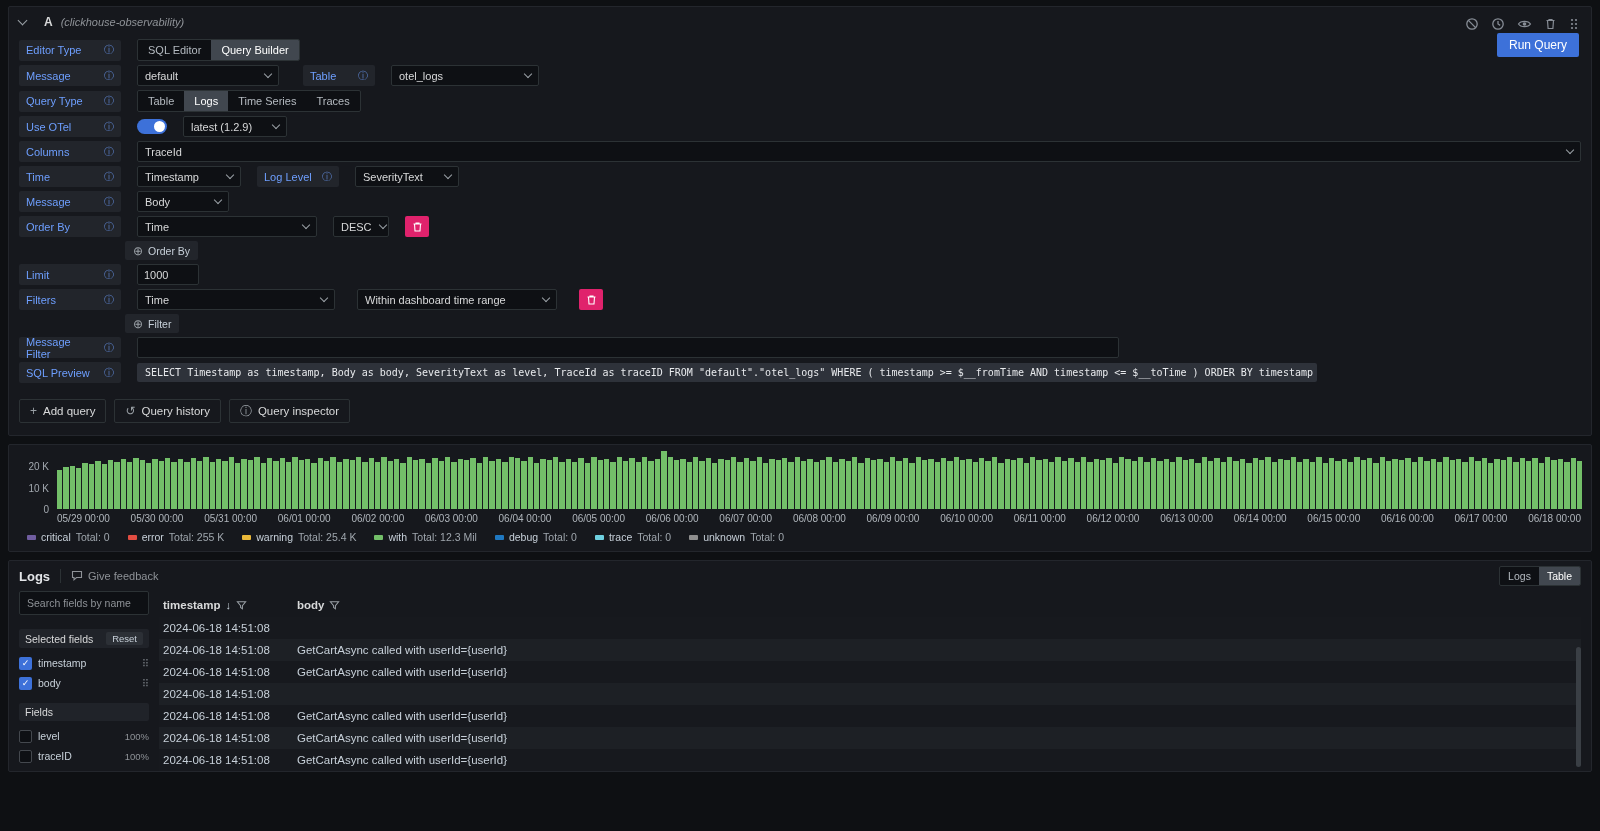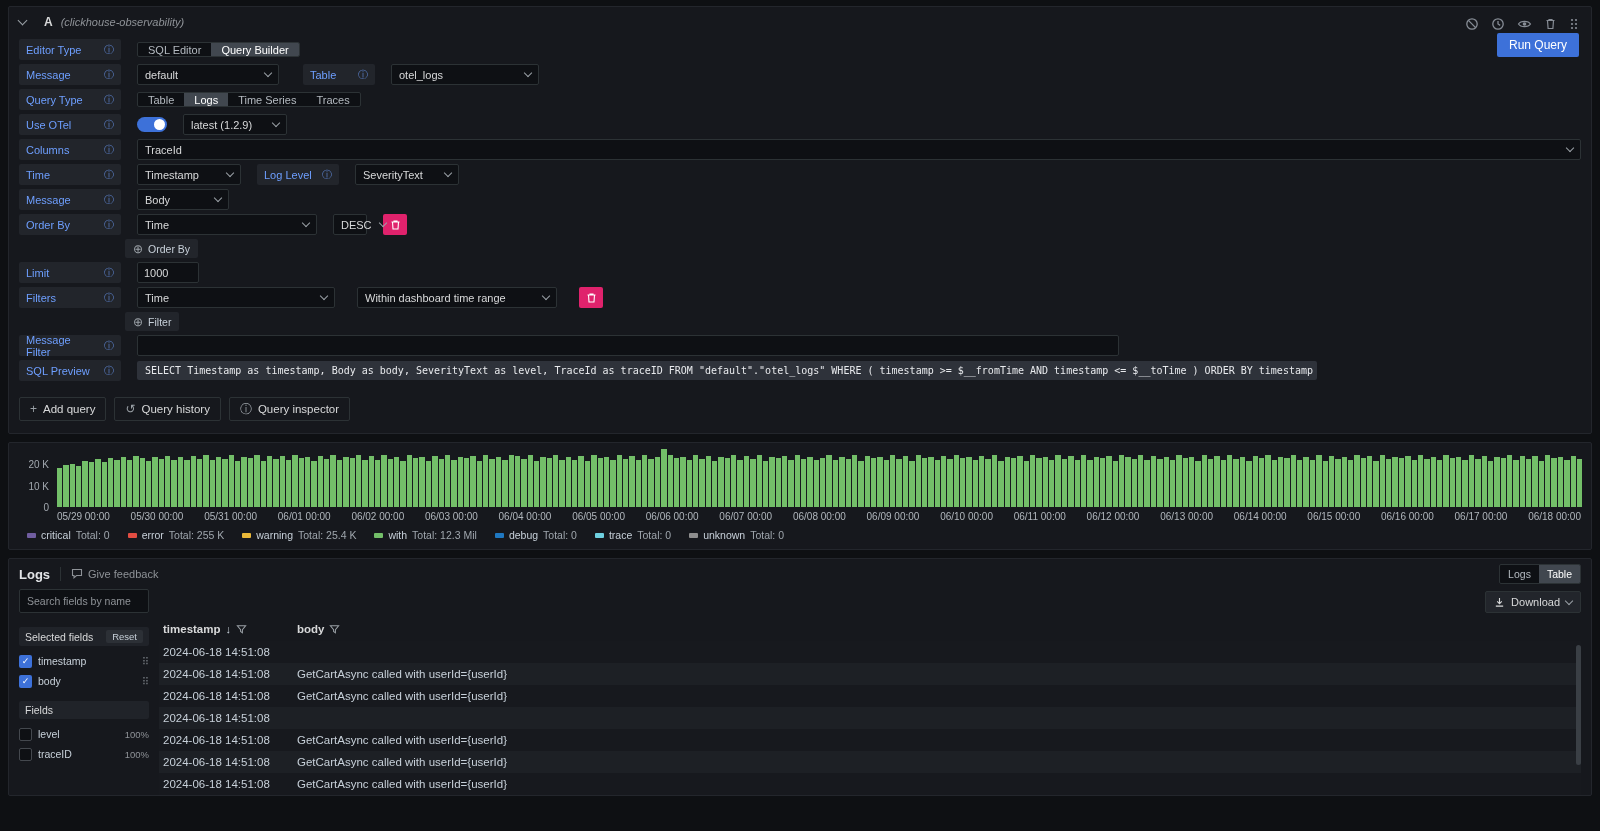--- a/index.html
+++ b/index.html
@@ -19,21 +19,21 @@
   .cdown{width:7px;height:7px;border-right:1.5px solid #9aa0a6;border-bottom:1.5px solid #9aa0a6;
     transform:rotate(45deg);margin-top:-3px;flex:none}
   .qrow{display:flex;align-items:center;gap:16px;margin-bottom:4px}
   .qlabel{width:102px;min-width:102px;height:21px;background:#22252b;color:#6e9fff;font-size:11px;
     display:flex;align-items:center;justify-content:space-between;padding:0 7px;border-radius:2px}
   .ilabel{width:auto}
   .info{font-size:10px;opacity:.75;margin-left:10px;cursor:pointer}
   .ctl{height:21px;background:#0e1014;border:1px solid #2c3235;border-radius:2px;
     display:flex;align-items:center;font-size:11px;color:#d8d9da}
   .dd{justify-content:space-between;padding:0 7px;gap:8px;cursor:pointer}
-  .rgroup{display:inline-flex;height:15px;background:#0e1014;border:1px solid #2c3235;border-radius:2px;overflow:hidden}
+  .rgroup{display:inline-flex;height:22px;background:#0e1014;border:1px solid #2c3235;border-radius:2px;overflow:hidden}
   .rb{padding:0 10px;display:flex;align-items:center;color:#b4bac0;font-size:11px;cursor:pointer;white-space:nowrap}
   .rb.sel{background:#41474f;color:#fff;font-weight:500}
   .switch{width:30px;height:15px;background:#3d71d9;border-radius:8px;position:relative;cursor:pointer;flex:none}
   .knob{position:absolute;right:2px;top:2px;width:11px;height:11px;border-radius:50%;background:#fff}
   .del{width:24px;height:21px;background:#e0226c;border:none;border-radius:2px;display:flex;
     align-items:center;justify-content:center;cursor:pointer;flex:none}
   .addbtn{height:19px;background:#22252b;border:none;border-radius:2px;display:inline-flex;align-items:center;
     gap:5px;padding:0 8px;font-size:10.5px;color:#c7d0d9;cursor:pointer}
   .indent{margin-left:106px}
   .inp{padding:0 6px;color:#d8d9da;font-size:11px}
@@ -246,21 +246,21 @@
 
   <div class="qrow">
     <div class="qlabel">
       <span>Order By</span>
       <span class="info">ⓘ</span>
     </div>
     <div class="ctl dd" style="width:180px">
       <span>Time</span>
       <span class="chev"></span>
     </div>
-    <div class="ctl dd" style="width:34px">
+    <div class="ctl dd" style="width:56px">
       <span>DESC</span>
       <span class="chev"></span>
     </div>
     <button class="del">
         <svg width="11" height="12" viewBox="0 0 11 12">
           <path d="M1.5 3h8M4 3V2h3v1M2.5 3l.5 7h5l.5-7" fill="none" stroke="#fff" stroke-width="1.1"></path>
         </svg>
       </button>
   </div>
 
@@ -696,29 +696,20 @@
             <span class="pct">100%</span>
           </div>
           <div class="frow">
             <span class="cb off"></span>
             <span>traceID</span>
             <span class="pct">100%</span>
           </div>
         </div>
     </div>
     <div class="tmain">
-      <div class="dlrow">
-        <button class="dlbtn">
-          <svg width="11" height="11" viewBox="0 0 12 12">
-              <path d="M6 1v6M3.5 4.7L6 7.2l2.5-2.5M2 10h8" fill="none" stroke="#d8d9da" stroke-width="1.2"></path>
-            </svg>
-          <span>Download</span>
-          <span class="chev"></span>
-        </button>
-      </div>
       <div class="thead">
         <div class="tc-ts">
           <span>timestamp</span>
           <span class="sorticon">↓</span>
           <svg width="11" height="11" viewBox="0 0 12 12">
               <path d="M1.5 2h9L7 6.2v3.4L5 8.2V6.2z" fill="none" stroke="#9aa0a6" stroke-width="1.1"></path>
             </svg>
         </div>
         <div class="tc-body">
           <span>body</span>

